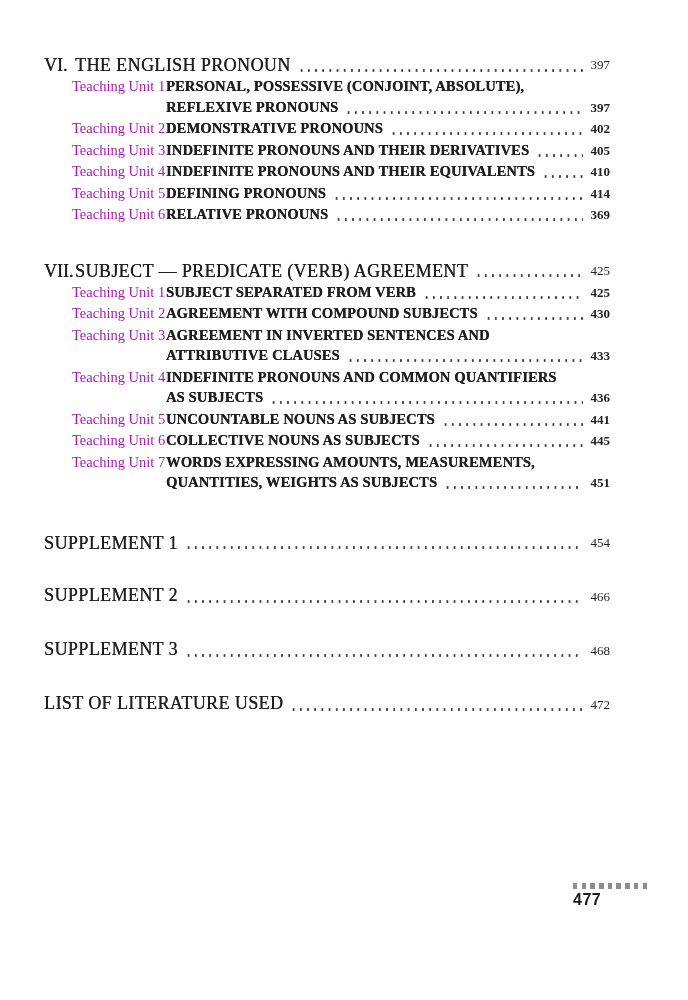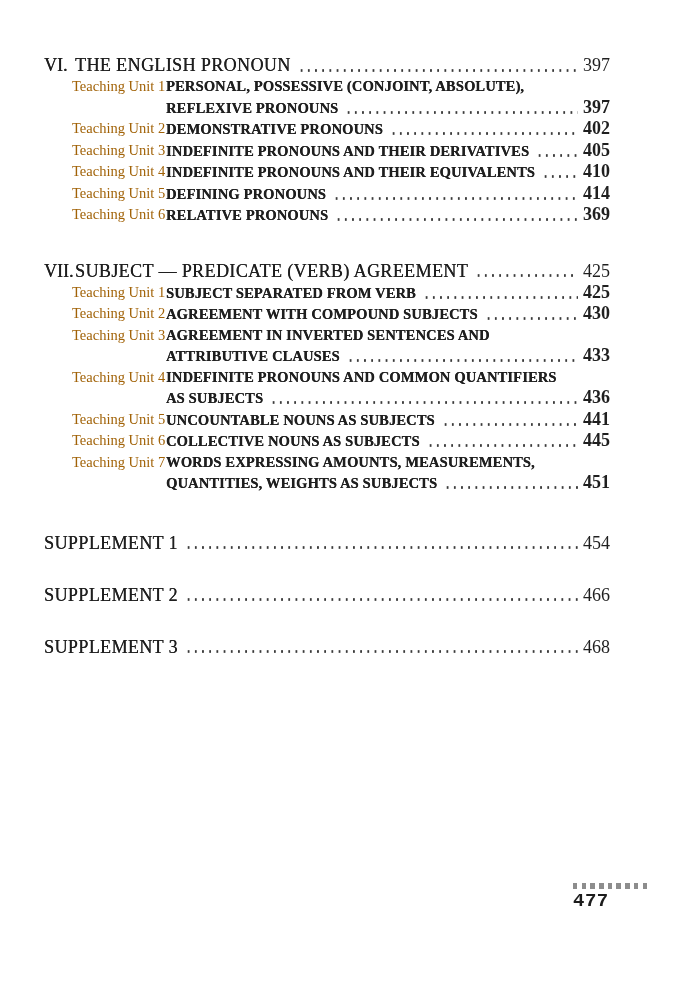--- a/index.html
+++ b/index.html
@@ -38,21 +38,21 @@
   
   .unit {
     display: flex;
     padding-left: 28px;
     font-size: 14.5px;
     line-height: 20.5px;
   }
   .ulabel {
     flex: none;
     width: 94px;
-    color: #a16207;
+    color: #a21caf;
   }
   .ubody { flex: 1; min-width: 0; }
   .uline {
     display: flex;
     align-items: baseline;
     white-space: nowrap;
     font-weight: bold;
   }
   .utitle {
     flex: none;
@@ -66,21 +66,21 @@
     margin-left: 7px;
     margin-right: 5px;
     background-image: radial-gradient(circle, #3a3a3a 1.05px, transparent 1.35px);
     background-size: 7.2px 3px;
     background-repeat: repeat-x;
     background-position: left bottom 4.5px;
     min-width: 14px;
   }
   .pg {
     flex: none;
-    font-size: 18px;
+    font-size: 13px;
     min-width: 22px;
     text-align: right;
   }
   
   .big-entry {
     display: flex;
     align-items: baseline;
     font-size: 18px;
     line-height: 22px;
     margin-top: 30px;
@@ -97,23 +97,23 @@
   .footer {
     position: absolute;
     left: 573px; top: 883px;
   }
   .squares {
     width: 77px; height: 6px;
     margin-bottom: 3px;
     background: repeating-linear-gradient(90deg, #8d8d8d 0 4.5px, transparent 4.5px 8.7px);
   }
   .pagenum {
-    font-family: Liberation Mono, monospace;
+    font-family: Liberation Sans, sans-serif;
     font-weight: bold;
-    font-size: 19px;
+    font-size: 16px;
     line-height: 1;
     letter-spacing: 0.5px;
     color: #1c1c1c;
   }
 </style>
 </head>
 <body>
 
 <div class="content">
 
@@ -299,20 +299,25 @@
     <div class="big-entry">
       <span class="etitle">SUPPLEMENT 2</span>
       <span class="leader"></span>
       <span class="pg">466</span>
     </div>
     <div class="big-entry">
       <span class="etitle">SUPPLEMENT 3</span>
       <span class="leader"></span>
       <span class="pg">468</span>
     </div>
+    <div class="big-entry">
+      <span class="etitle">LIST OF LITERATURE USED</span>
+      <span class="leader"></span>
+      <span class="pg">472</span>
+    </div>
   </div>
 
 </div>
 
 <div class="footer">
   <div class="squares"></div>
   <div class="pagenum">477</div>
 </div>
 
 </body></html>

